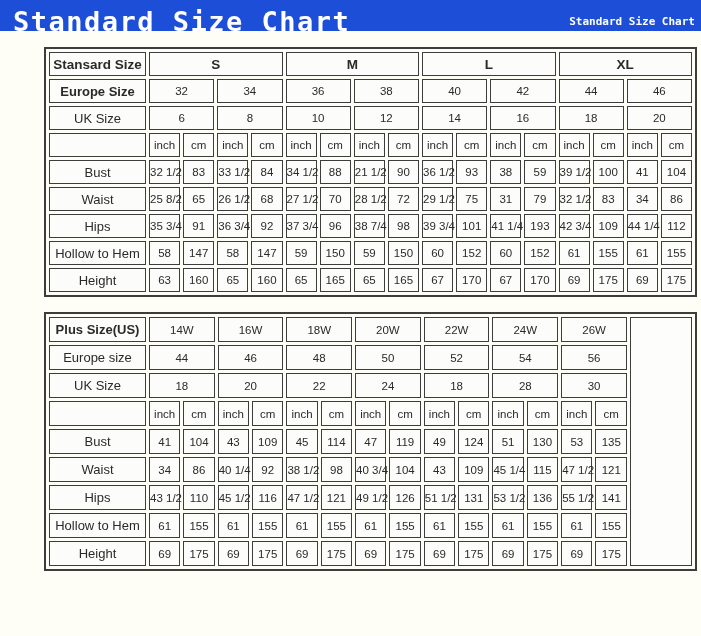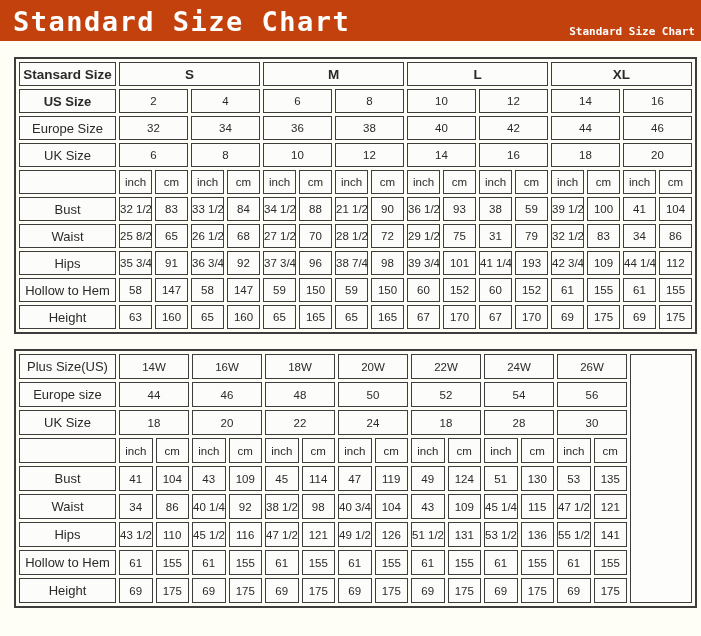--- a/index.html
+++ b/index.html
@@ -7,22 +7,22 @@
     position: relative;
     width: 701px;
     height: 636px;
     background: #fefdf6;
     font-family: "Liberation Sans", sans-serif;
     overflow: hidden;
     box-sizing: border-box;
   }
   .header-band {
     position: relative;
-    height: 41px;
-    background: #c2410c;
+    height: 31px;
+    background: #1d4ed8;
   }
   .header-title {
     position: absolute;
     left: 13px;
     top: 0;
     line-height: 43px;
     font-family: "DejaVu Sans Mono", monospace;
     font-weight: bold;
     font-size: 27px;
     letter-spacing: 1.5px;
@@ -32,21 +32,21 @@
   .header-subtitle {
     position: absolute;
     right: 6px;
     bottom: 3px;
     font-family: "DejaVu Sans Mono", monospace;
     font-weight: bold;
     font-size: 11px;
     color: #ffffff;
     white-space: nowrap;
   }
-  .content { padding: 16px 4px 0 14px; }
+  .content { padding: 16px 4px 0 44px; }
   table.size-table {
     width: 100%;
     table-layout: fixed;
     border-collapse: separate;
     border-spacing: 3px;
     border: 2px solid #3d3d3d;
     background: transparent;
   }
   table.size-table col.label-col { width: 97px; }
   table.size-table col.tail-col  { width: 62px; }
@@ -60,21 +60,21 @@
     white-space: nowrap;
     overflow: visible;
     padding: 0;
   }
   table.size-table td.label-cell { font-size: 13px; }
   table.size-table td.tail-cell  { background: #fdfdfb; }
   [data-table="0"] td { height: 22px; }
   [data-table="1"] td { height: 23px; }
   [data-table="0"] tbody tr:nth-child(1) td { font-weight: bold; font-size: 13.5px; }
   [data-table="0"] tbody tr:nth-child(2) td.label-cell { font-weight: bold; }
-  [data-table="1"] tbody tr:nth-child(1) td.label-cell { font-weight: normal; }
+  [data-table="1"] tbody tr:nth-child(1) td.label-cell { font-weight: bold; }
   [data-table="1"] { margin-top: 15px; }
 </style>
 </head>
 <body>
 
 <div class="page">
   <div class="header-band">
     <div class="header-title">Standard Size Chart</div>
     <div class="header-subtitle">Standard Size Chart</div>
   </div>
@@ -99,31 +99,20 @@
           <col class="unit-col">
           <col class="unit-col">
         </colgroup>
         <tbody>
           <tr>
             <td class="label-cell">Stansard Size</td>
             <td colspan="4" class="val-cell">S</td>
             <td colspan="4" class="val-cell">M</td>
             <td colspan="4" class="val-cell">L</td>
             <td colspan="4" class="val-cell">XL</td>
-          </tr>
-          <tr>
-            <td class="label-cell">US Size</td>
-            <td colspan="2" class="val-cell">2</td>
-            <td colspan="2" class="val-cell">4</td>
-            <td colspan="2" class="val-cell">6</td>
-            <td colspan="2" class="val-cell">8</td>
-            <td colspan="2" class="val-cell">10</td>
-            <td colspan="2" class="val-cell">12</td>
-            <td colspan="2" class="val-cell">14</td>
-            <td colspan="2" class="val-cell">16</td>
           </tr>
           <tr>
             <td class="label-cell">Europe Size</td>
             <td colspan="2" class="val-cell">32</td>
             <td colspan="2" class="val-cell">34</td>
             <td colspan="2" class="val-cell">36</td>
             <td colspan="2" class="val-cell">38</td>
             <td colspan="2" class="val-cell">40</td>
             <td colspan="2" class="val-cell">42</td>
             <td colspan="2" class="val-cell">44</td>

